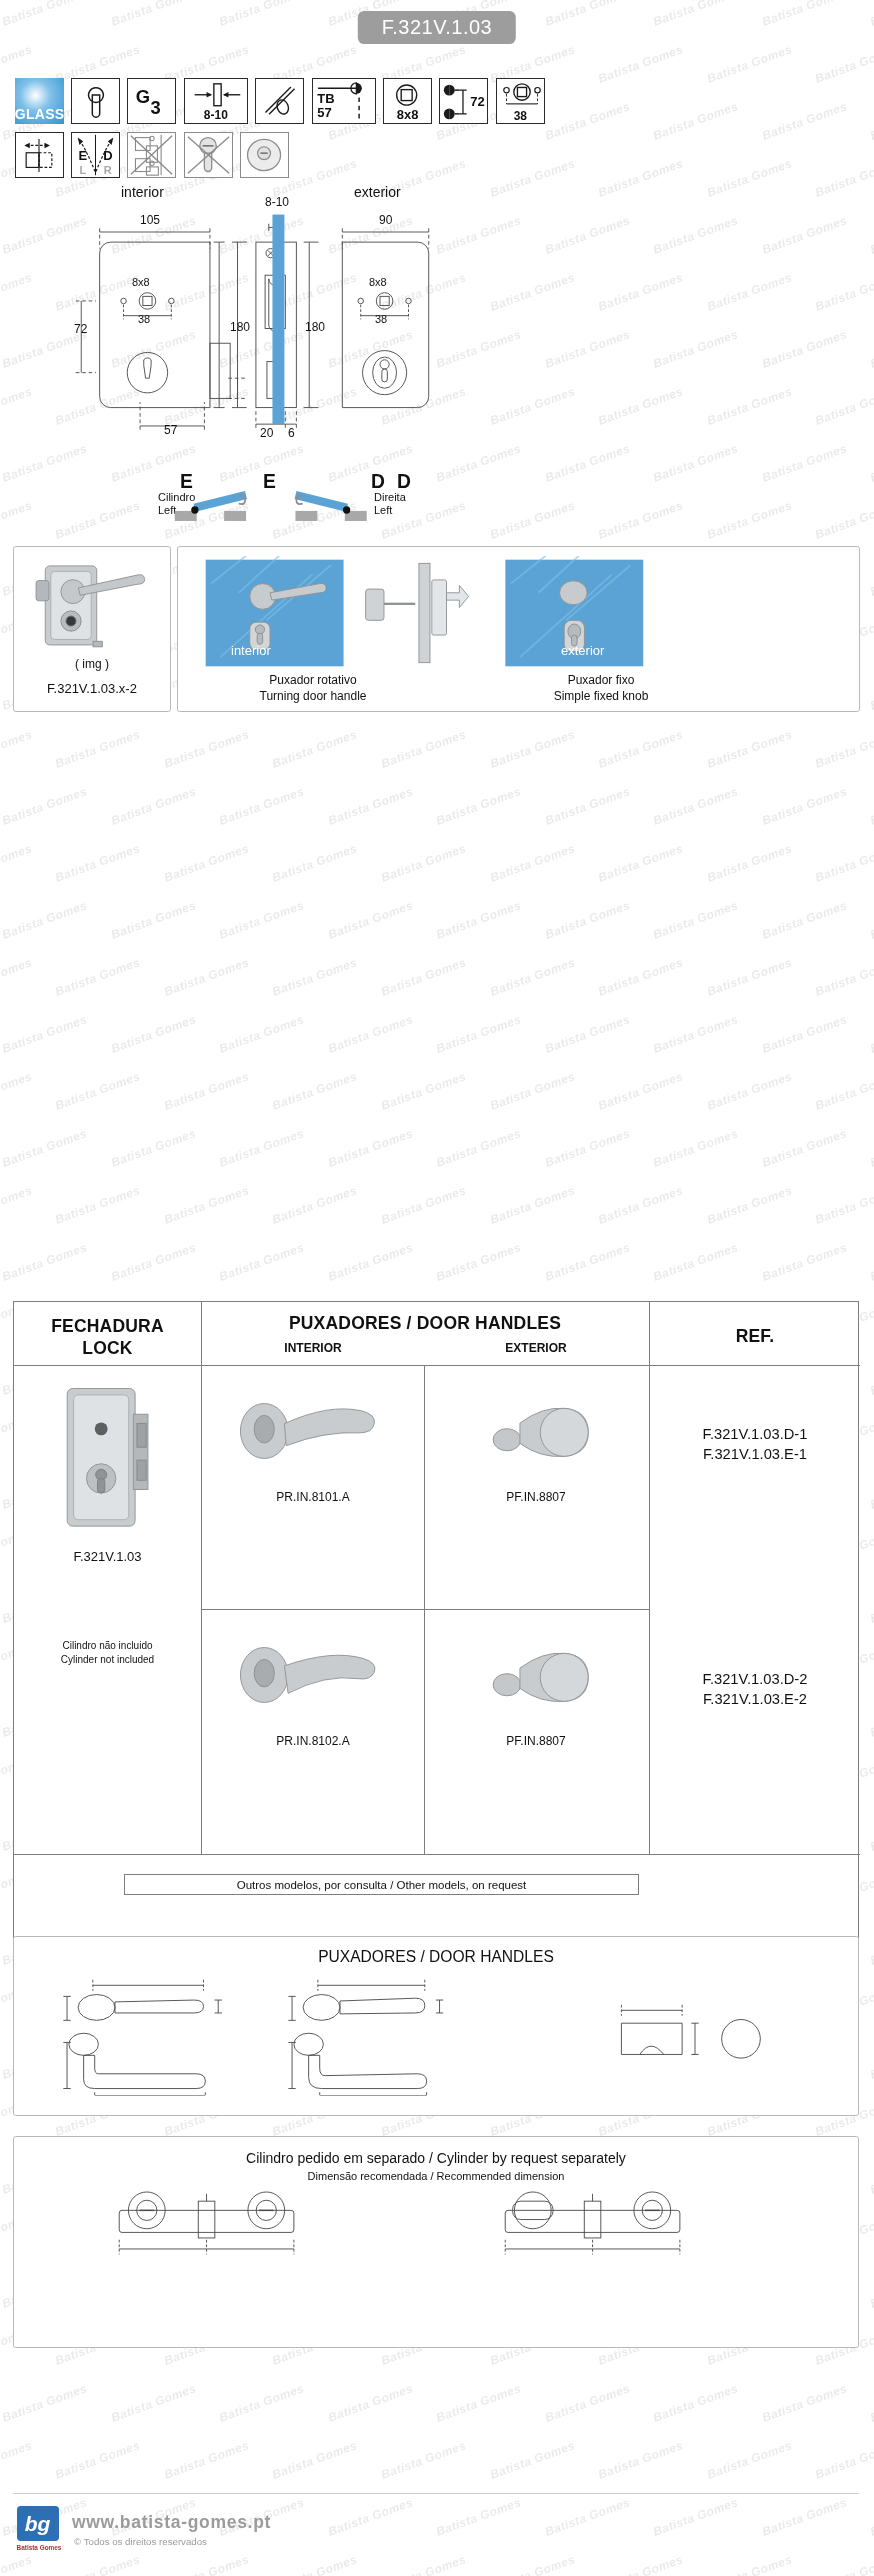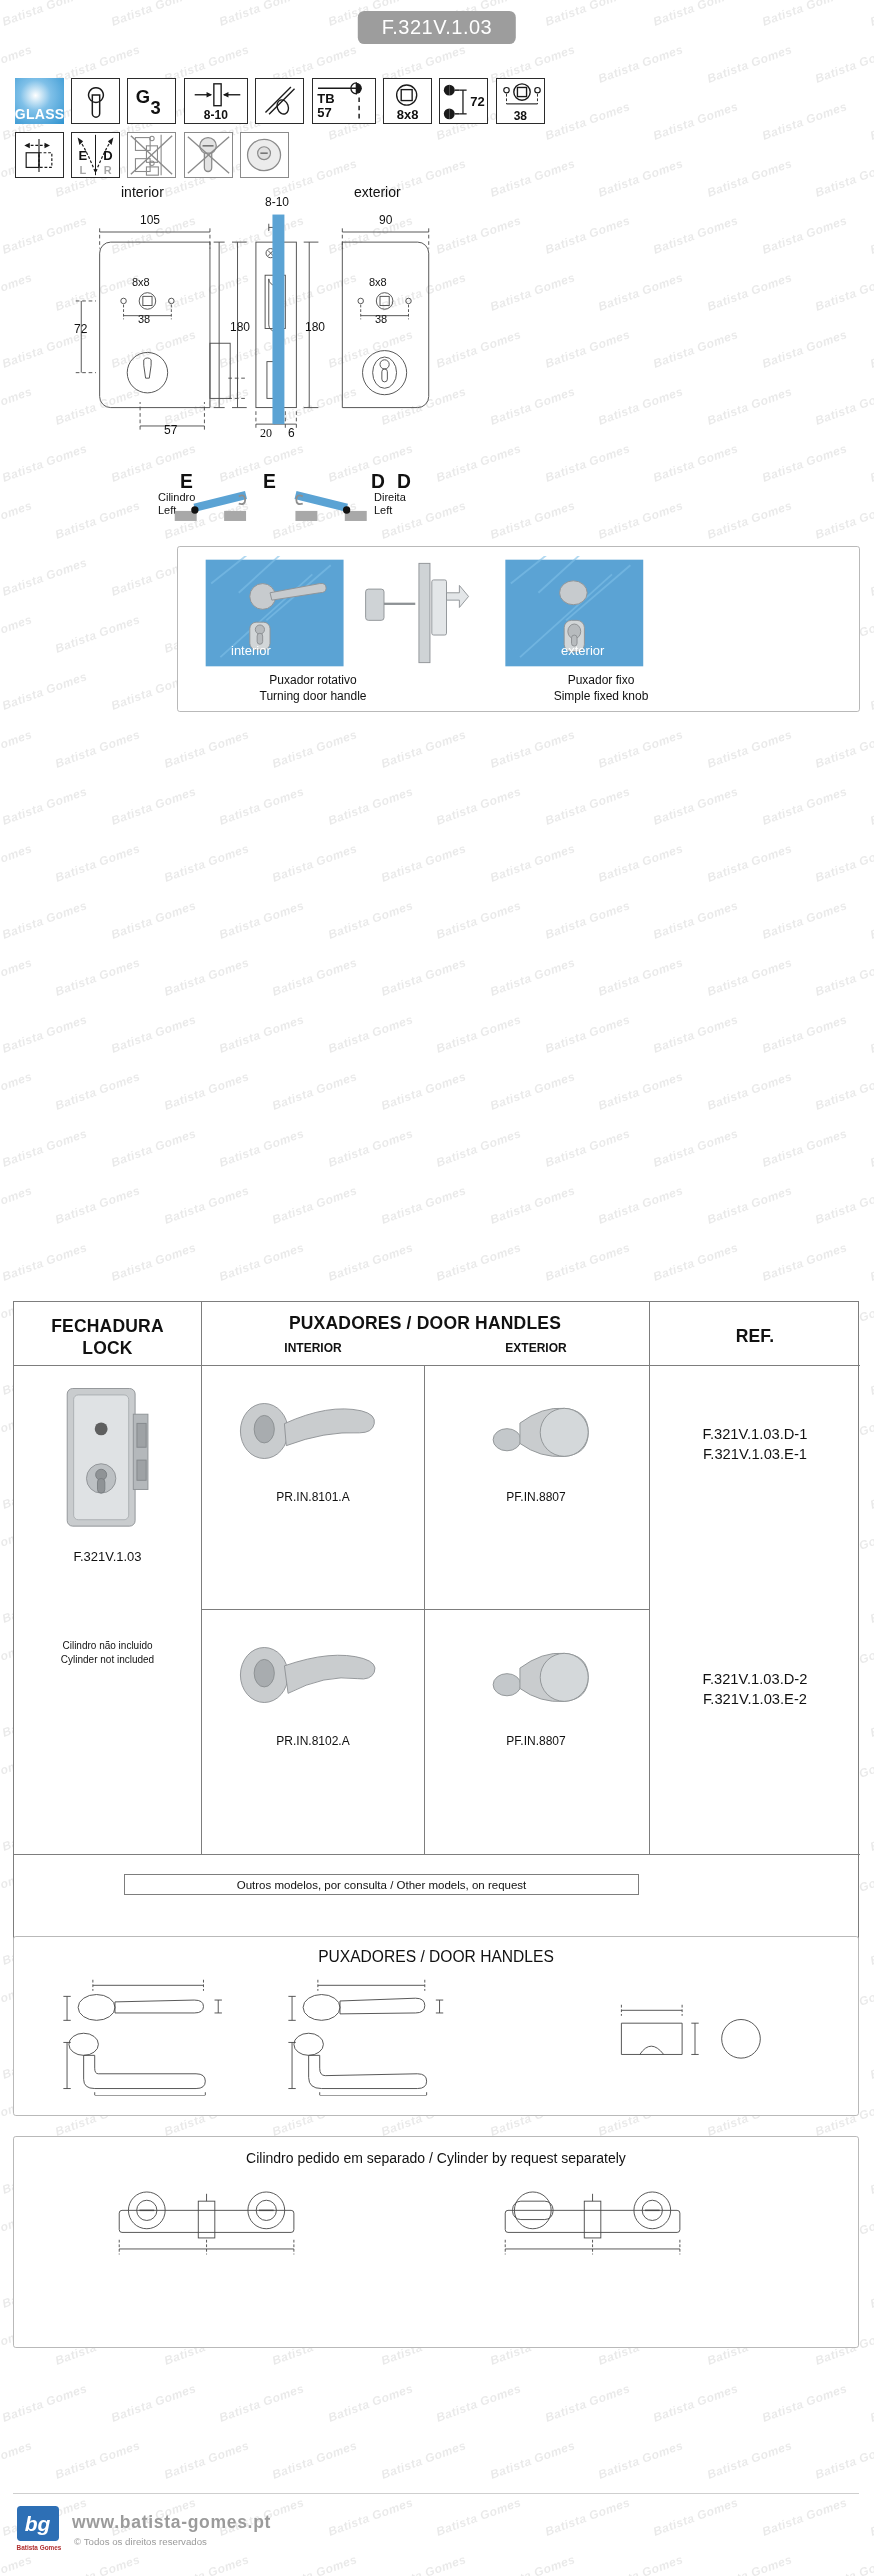--- a/index.html
+++ b/index.html
@@ -765,21 +765,21 @@
     <div class="dim-txt" style="left:265px; top:195px;">8-10</div>
     <div class="dim-txt" style="left:132px; top:276px; font-size:11px;">8x8</div>
     <div class="dim-txt" style="left:138px; top:313px; font-size:11px;">38</div>
     <div class="dim-txt" style="left:369px; top:276px; font-size:11px;">8x8</div>
     <div class="dim-txt" style="left:375px; top:313px; font-size:11px;">38</div>
     <div class="dim-txt" style="left:74px; top:322px;">72</div>
     <div class="dim-txt" style="left:164px; top:423px;">57</div>
     <div class="dim-txt" style="left:199px; top:586px;">21</div>
     <div class="dim-txt" style="left:230px; top:320px;">180</div>
     <div class="dim-txt" style="left:305px; top:320px;">180</div>
-    <div class="dim-txt" style="left:260px; top:426px;font-family:Liberation Serif, serif;">20</div>
+    <div class="dim-txt" style="left:260px; top:426px;">20</div>
     <div class="dim-txt" style="left:288px; top:426px;">6</div>
   </div>
 
   <div>
     <div class="hand-letter" style="left:180px; top:471px;">E</div>
     <div class="hand-sub" style="left:158px; top:491px;">
       <span>Cilindro</span><br>
       <span>Left</span>
     </div>
 
@@ -805,20 +805,36 @@
       <rect x="140" y="36" width="24" height="11" fill="#a8a8a8"></rect>
       <rect x="194" y="36" width="24" height="11" fill="#a8a8a8"></rect>
       <g transform="rotate(14 196 34)">
         <rect x="138" y="28" width="58" height="9" fill="#5ba3d4"></rect>
       </g>
       <path d="M148 20 q-7 -3 -7 4 q0 6 7 4" fill="none" stroke="#8e8e8e" stroke-width="2"></path>
       <circle cx="196" cy="35" r="4" fill="#111"></circle>
     </svg>
   </div>
 
+  <div class="panel" style="left:13px; top:546px; width:158px; height:166px;">
+    <svg width="138" height="103" viewBox="0 0 150 112" style="position:absolute;left:11px;top:5.5px;">
+
+      <rect x="22" y="14" width="56" height="86" rx="5" fill="#c9ccce" stroke="#8e9295"></rect>
+      <rect x="28" y="20" width="44" height="74" rx="4" fill="#dfe2e4" stroke="#a9adb0"></rect>
+      <rect x="12" y="30" width="14" height="22" rx="3" fill="#b4b8bb" stroke="#8e9295"></rect>
+      <circle cx="50" cy="74" r="11" fill="#b9bdc0" stroke="#888"></circle>
+      <circle cx="50" cy="74" r="5.5" fill="#9a9e a1" stroke="#777" fill-opacity=".7"></circle>
+
+      <circle cx="52" cy="42" r="13" fill="#c4c8cb" stroke="#8e9295"></circle>
+      <path d="M58 38 L122 24 q8 -2 8 5 q0 5 -8 5 L60 46 Z" fill="#c4c8cb" stroke="#8e9295"></path>
+      <rect x="74" y="96" width="10" height="6" fill="#b4b8bb" stroke="#8e9295"></rect>
+    </svg>
+    <div style="position:absolute; left:0; right:0; top:110px; text-align:center; font-size:12px;">( img )</div>
+    <div style="position:absolute; left:0; right:0; top:134px; text-align:center; font-size:13px;">F.321V.1.03.x-2</div>
+  </div>
 
   <div class="panel" style="left:177px; top:546px; width:683px; height:166px;">
     <svg width="478" height="114" viewBox="0 0 520 124" style="position:absolute;left:24px;top:9.2px;">
 
       <rect x="4" y="4" width="150" height="116" fill="#5ba3d4"></rect>
       <g stroke="#7fc0e8" stroke-width="2" opacity=".6">
         <line x1="10" y1="30" x2="60" y2="-10"></line>
           <line x1="40" y1="40" x2="100" y2="-15"></line>
         <line x1="70" y1="70" x2="140" y2="10"></line>
           <line x1="20" y1="110" x2="120" y2="20"></line>
@@ -1001,20 +1017,21 @@
         <line x1="96" y1="24" x2="104" y2="24"></line>
         <line x1="96" y1="58" x2="104" y2="58"></line>
         <circle cx="150" cy="41" r="21"></circle>
       </g>
     </svg>
 
   </div>
 
   <div class="panel" style="left:13px; top:2136px; width:846px; height:212px;">
     <div style="position:absolute; left:0; right:0; top:13px; text-align:center; font-size:14px;">Cilindro pedido em separado / Cylinder by request separately</div>
+    <div style="position:absolute; left:0; right:0; top:33px; text-align:center; font-size:11px;">Dimensão recomendada / Recommended dimension</div>
 
     <svg width="239" height="83" viewBox="0 0 260 90" style="position:absolute;left:85px;top:53px;">
       <g stroke="#4a4a4a" fill="none" stroke-width="1">
         <rect x="22" y="22" width="190" height="24" rx="3"></rect>
         <circle cx="52" cy="22" r="20"></circle>
         <circle cx="52" cy="22" r="11"></circle>
         <line x1="44" y1="22" x2="60" y2="22" stroke-width="1.6"></line>
         <circle cx="182" cy="22" r="20"></circle>
         <circle cx="182" cy="22" r="11"></circle>
         <line x1="174" y1="22" x2="190" y2="22" stroke-width="1.6"></line>

